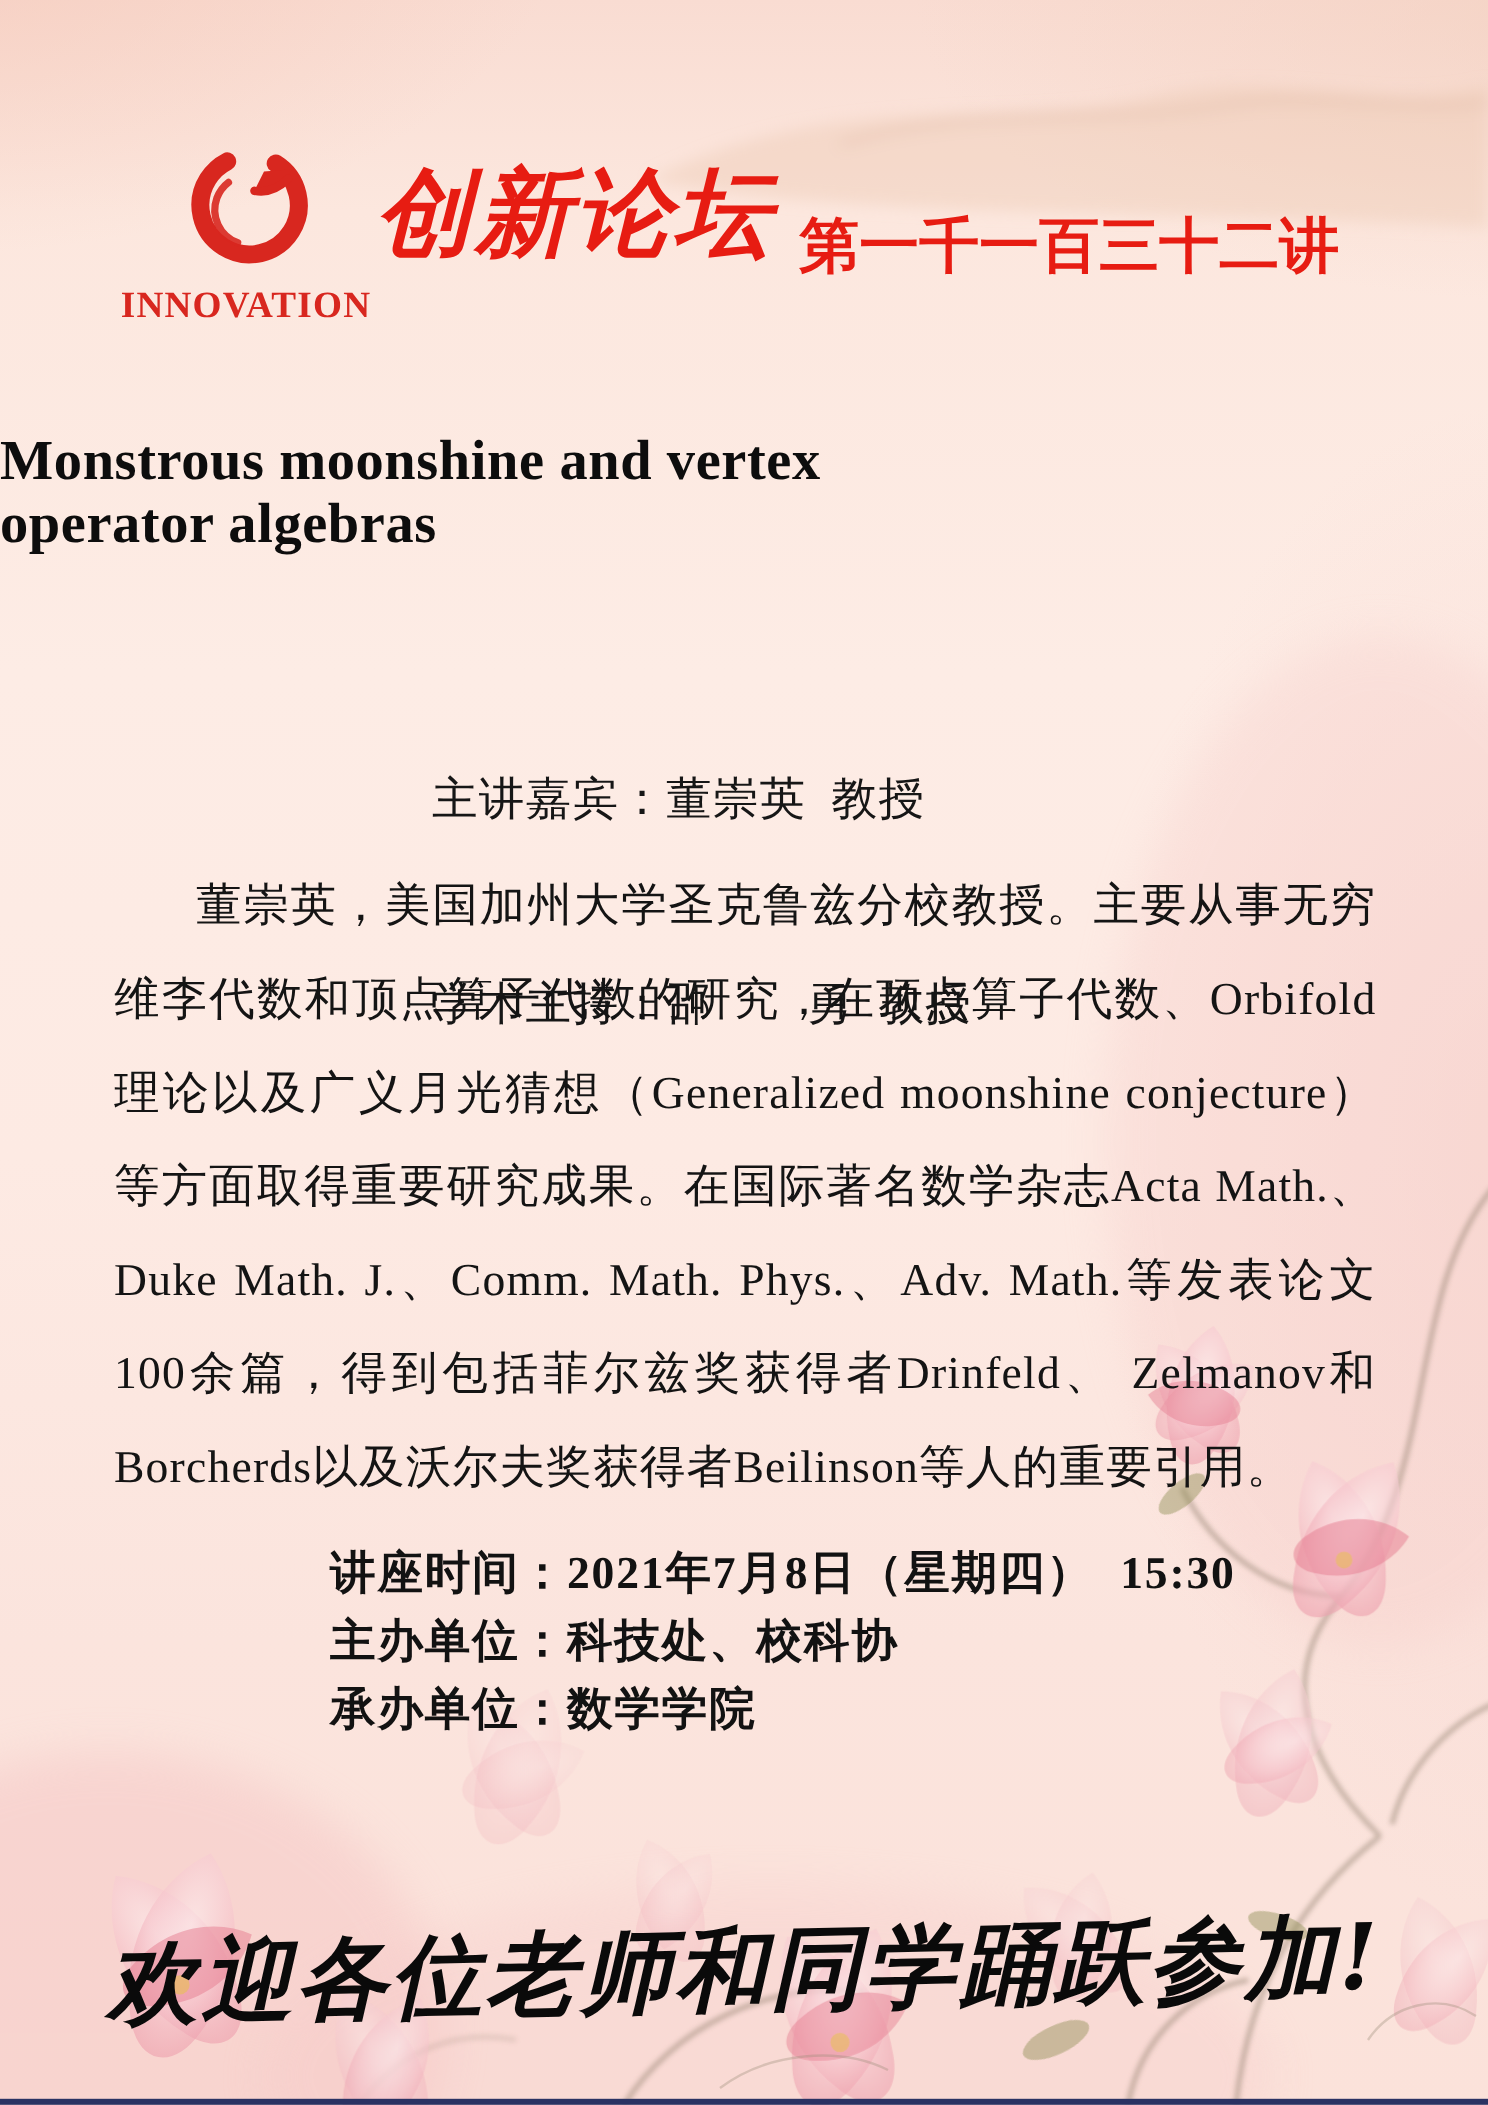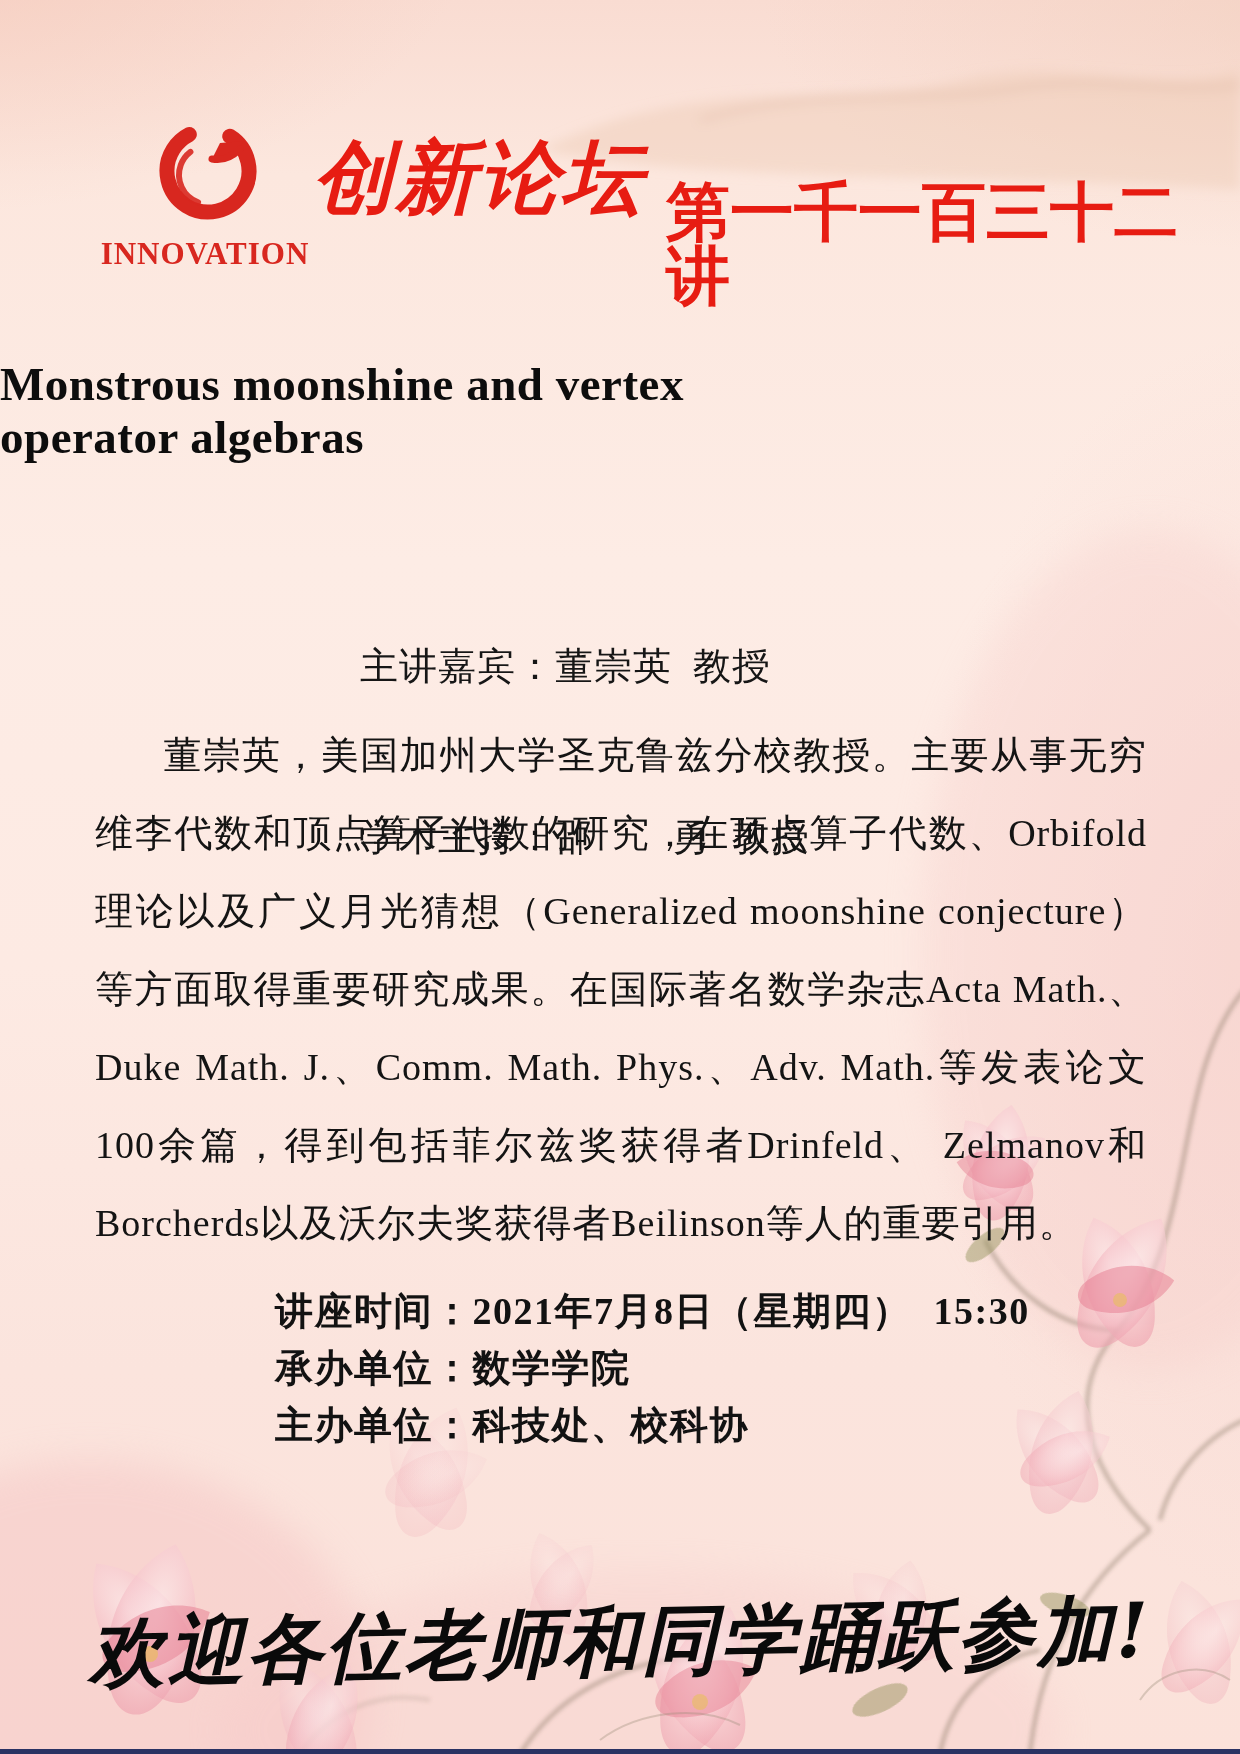--- a/index.html
+++ b/index.html
@@ -20,21 +20,21 @@
   .logo-text {
     position:absolute; top:236px; left:100px; width:210px; text-align:center;
     font-size:31px; letter-spacing:1px; color:#d8271f; font-weight:bold;
   }
   .forum-title {
     position:absolute; top:138px; left:313px; font-family:"Liberation Sans","DejaVu Sans",sans-serif;
     font-size:80px; font-weight:bold; color:#e71c12; letter-spacing:3px; line-height:1;font-style:italic;
   }
   .lecture-no {
     position:absolute; top:180px; left:666px; font-family:"Liberation Sans","DejaVu Sans",sans-serif;
-    font-size:64px; font-weight:bold; color:#e71c12; letter-spacing:0; line-height:1;
+    font-size:50px; font-weight:bold; color:#e71c12; letter-spacing:0; line-height:1;
   }
 
   
   .title {
     position:absolute; top:358px; left:0; width:1094px; 
     font-size:47px; font-weight:bold; color:#0d0d0d; line-height:53px; letter-spacing:.5px;
   }
 
   
   .speakers {
@@ -199,22 +199,22 @@
 
     <div class="speakers">
       <div>主讲嘉宾：董崇英  教授</div>
       <div>学术主持：邵　　勇  教授</div>
     </div>
 
     <p class="bio">董崇英，美国加州大学圣克鲁兹分校教授。主要从事无穷维李代数和顶点算子代数的研究，在顶点算子代数、Orbifold理论以及广义月光猜想（Generalized moonshine conjecture）等方面取得重要研究成果。在国际著名数学杂志Acta Math.、Duke Math. J.、Comm. Math. Phys.、Adv. Math.等发表论文100余篇，得到包括菲尔兹奖获得者Drinfeld、 Zelmanov和Borcherds以及沃尔夫奖获得者Beilinson等人的重要引用。</p>
 
     <div class="details">
       <div class="detail-row"><span>讲座时间：</span><span>2021年7月8日（星期四）  15:30</span></div>
+      <div class="detail-row"><span>主办单位：</span><span>科技处、校科协</span></div>
       <div class="detail-row"><span>承办单位：</span><span>数学学院</span></div>
-      <div class="detail-row"><span>主办单位：</span><span>科技处、校科协</span></div>
     </div>
 
     <div class="welcome">欢迎各位老师和同学踊跃参加!</div>
 
     <div class="bottom-bar"></div>
   </div>
 
 </div>
 
 </body></html>

